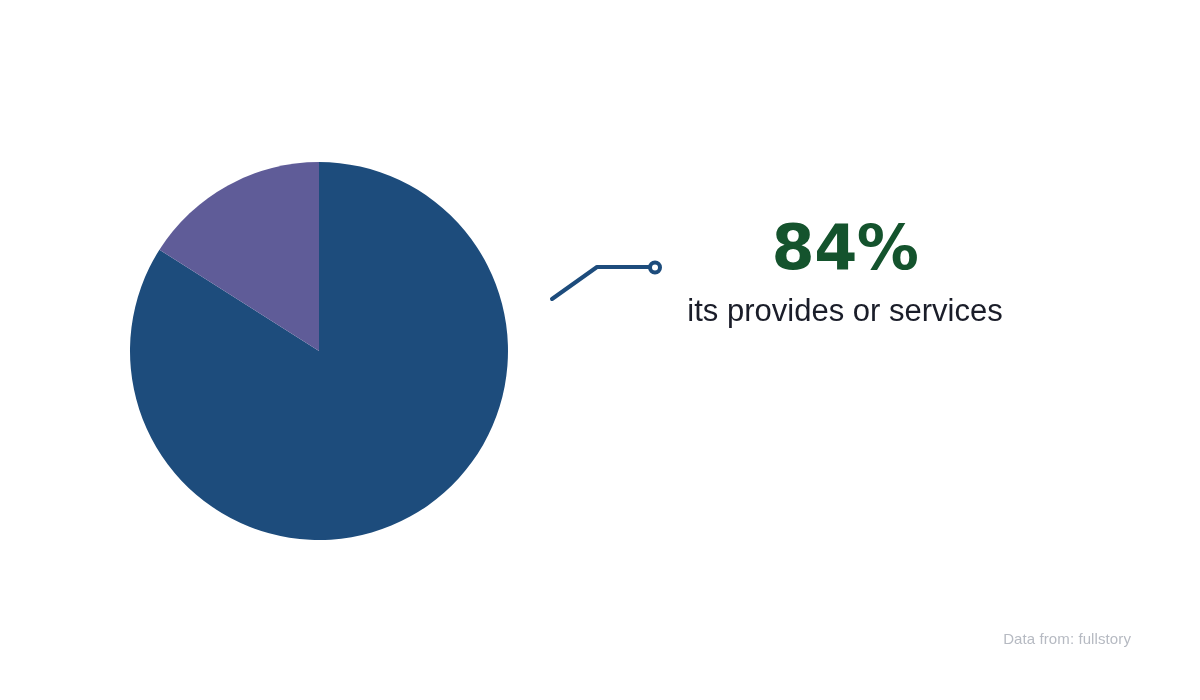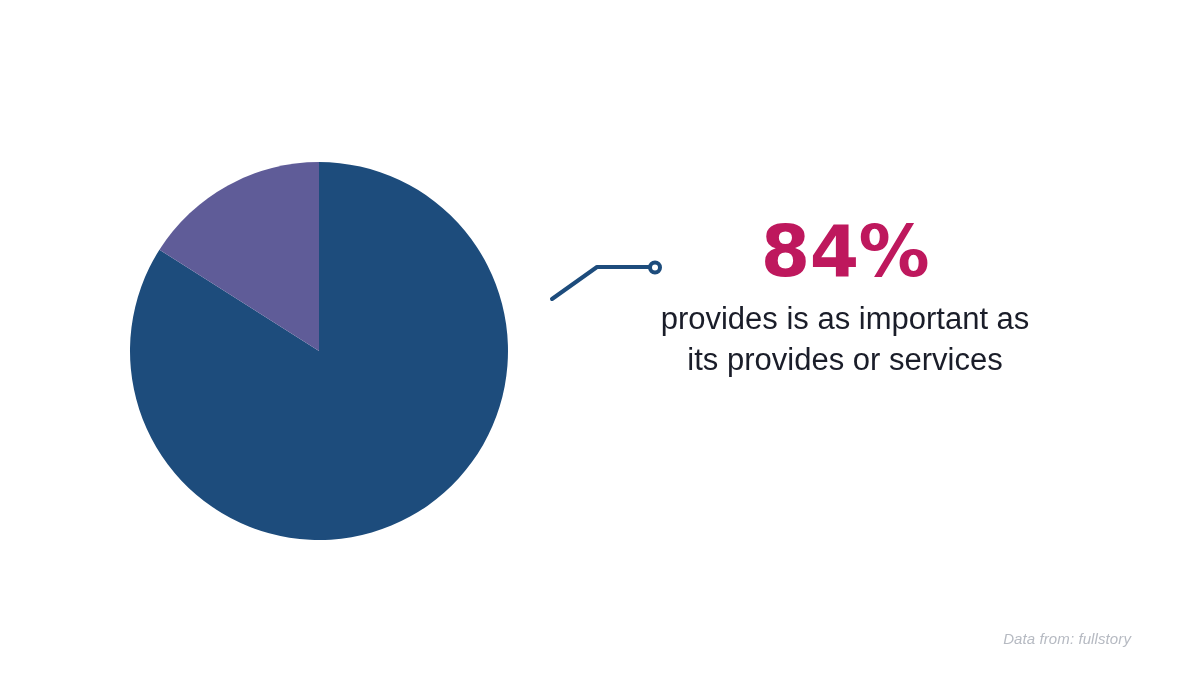--- a/index.html
+++ b/index.html
@@ -47,25 +47,25 @@
   
   #annotation {
     position: absolute;
     left: 600px;
     top: 218px;
     width: 490px;
     text-align: center;
   }
 
   #big-stat {
-    font-size: 71px;
+    font-size: 62px;
     font-weight: 700;
     line-height: 0.96;
     letter-spacing: -0.5px;
-    color: #be185d;
+    color: #14532d;
     margin: 0 0 12px 0;
     font-family: "DejaVu Sans", "Liberation Sans", sans-serif;
   }
 
   #stat-description {
     font-size: 31px;
     font-weight: 400;
     line-height: 41px;
     color: #1a1d29;
     margin: 0;
@@ -78,21 +78,20 @@
   
   #source-attribution {
     position: absolute;
     right: 69px;
     top: 630px;
     font-size: 15px;
     font-weight: 400;
     color: #b6bac2;
     letter-spacing: 0.1px;
     font-family: "Liberation Sans", "DejaVu Sans", sans-serif;
-    font-style: italic;
   }
 </style>
 </head>
 <body>
 
 <div id="infographic">
 
   <div id="pie-figure">
     <svg id="pie-svg" width="560" height="700" viewBox="0 0 560 700" xmlns="http://www.w3.org/2000/svg">
 
@@ -103,20 +102,19 @@
   </div>
 
   <svg id="callout-svg" viewBox="0 0 160 90" xmlns="http://www.w3.org/2000/svg">
     <polyline id="callout-polyline" points="22,59 67,27 120,27" fill="none" stroke="#1d4c7c" stroke-width="4" stroke-linecap="round" stroke-linejoin="round"></polyline>
     <circle id="callout-marker" cx="125" cy="27.5" r="5" fill="#ffffff" stroke="#1d4c7c" stroke-width="4"></circle>
   </svg>
 
   <div id="annotation">
     <div id="big-stat">84%</div>
     <div id="stat-description">
-      <span class="desc-line">provides is as important as</span>
       <span class="desc-line">its provides or services</span>
     </div>
   </div>
 
   <div id="source-attribution">Data from: fullstory</div>
 
 </div>
 
 </body></html>

